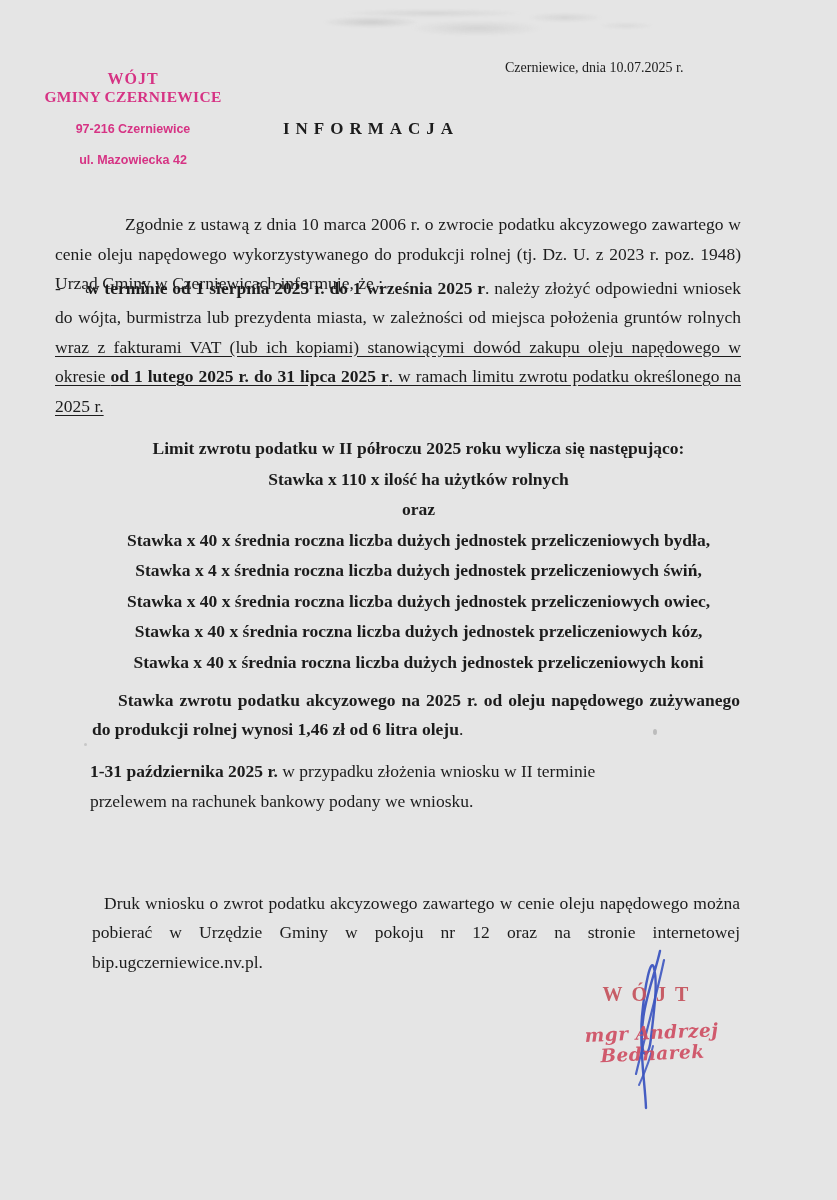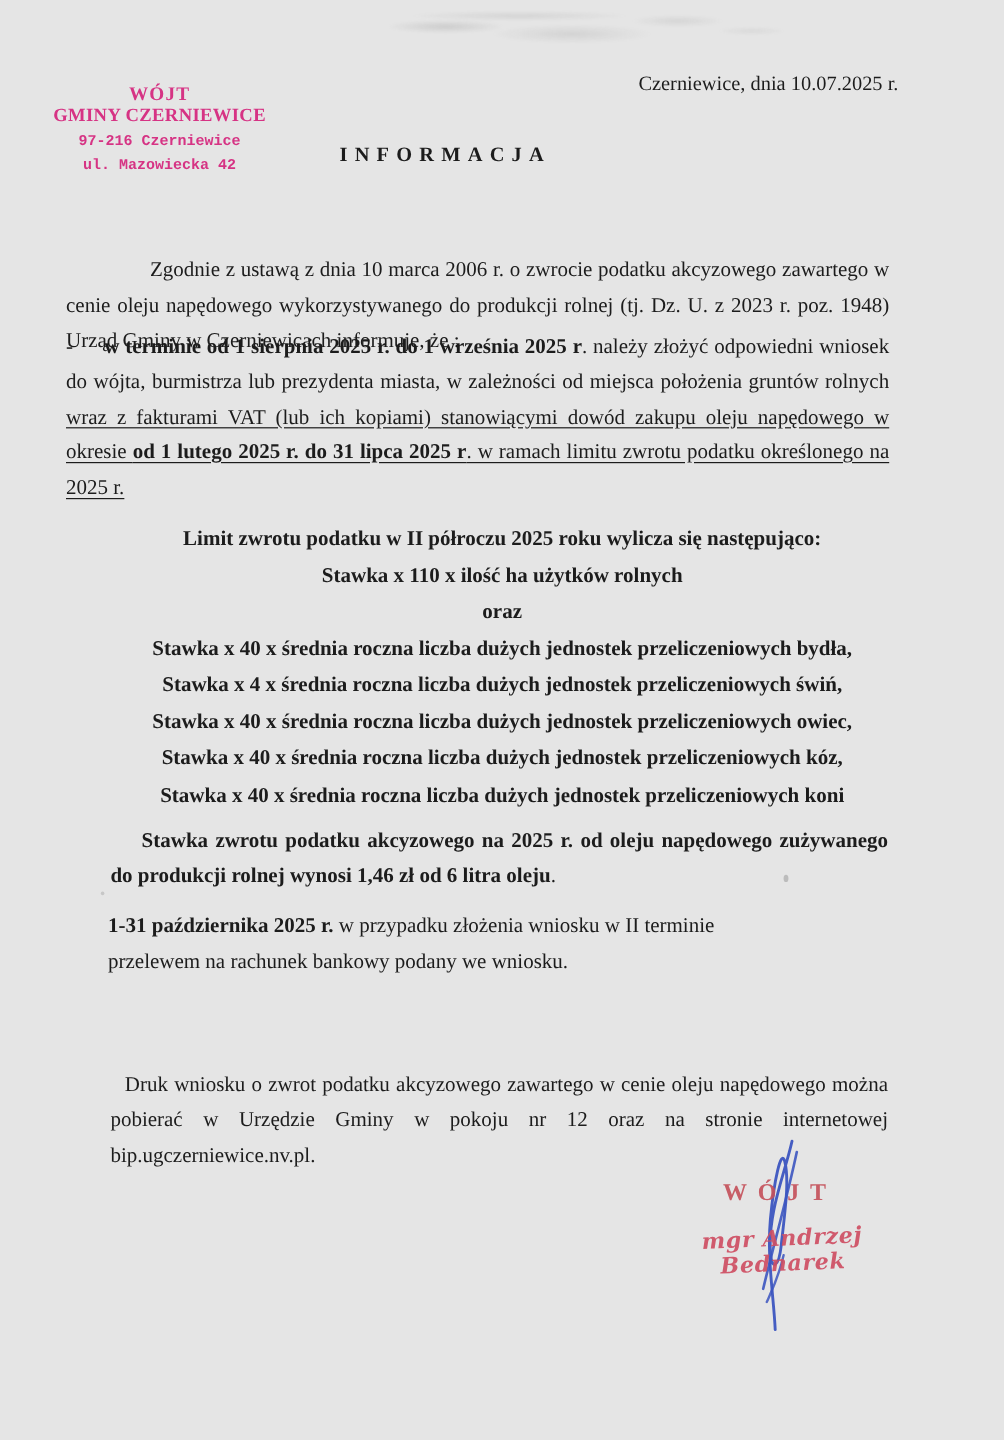--- a/index.html
+++ b/index.html
@@ -18,24 +18,24 @@
     filter:blur(1px);}
   .speck{position:absolute;background:#9a9a9a;border-radius:50%;opacity:.55;}
   .speck1{left:653px;top:729px;width:4px;height:6px;}
   .speck2{left:84px;top:743px;width:3px;height:3px;opacity:.4;}
 
   
   .sender-stamp{position:absolute;left:42px;top:70px;width:182px;text-align:center;
     color:#d63384;line-height:1.15;}
   .sender-stamp .s1{font-size:16px;font-weight:700;letter-spacing:1px;}
   .sender-stamp .s2{font-size:15.5px;font-weight:700;letter-spacing:.3px;}
-  .sender-stamp .s3,.sender-stamp .s4{font-family:Liberation Mono, monospace;
-    font-size:12.5px;font-weight:700;margin-top:5px;}
+  .sender-stamp .s3,.sender-stamp .s4{font-family:Liberation Sans, sans-serif;
+    font-size:12.5px;font-weight:700;margin-top:16px;}
 
-  .date-line{position:absolute;left:532px;top:60px;font-size:17px;text-align:right;}
+  .date-line{position:absolute;left:505px;top:60px;font-size:14px;text-align:right;}
 
   .doc-title{position:absolute;left:0;top:119px;width:742px;text-align:center;
     font-size:17px;font-weight:700;letter-spacing:6px;}
 
   
   .blk{position:absolute;font-size:17.5px;line-height:29.5px;}
   .flow{text-align:justify;}
   .intro{left:55px;top:163px;width:686px;text-indent:70px;margin-top:47px;}
   .bullet{left:55px;top:256px;width:686px;}
   .formulas{left:0;top:397px;width:837px;text-align:center;font-weight:700;line-height:30.5px;margin-top:36px;}

